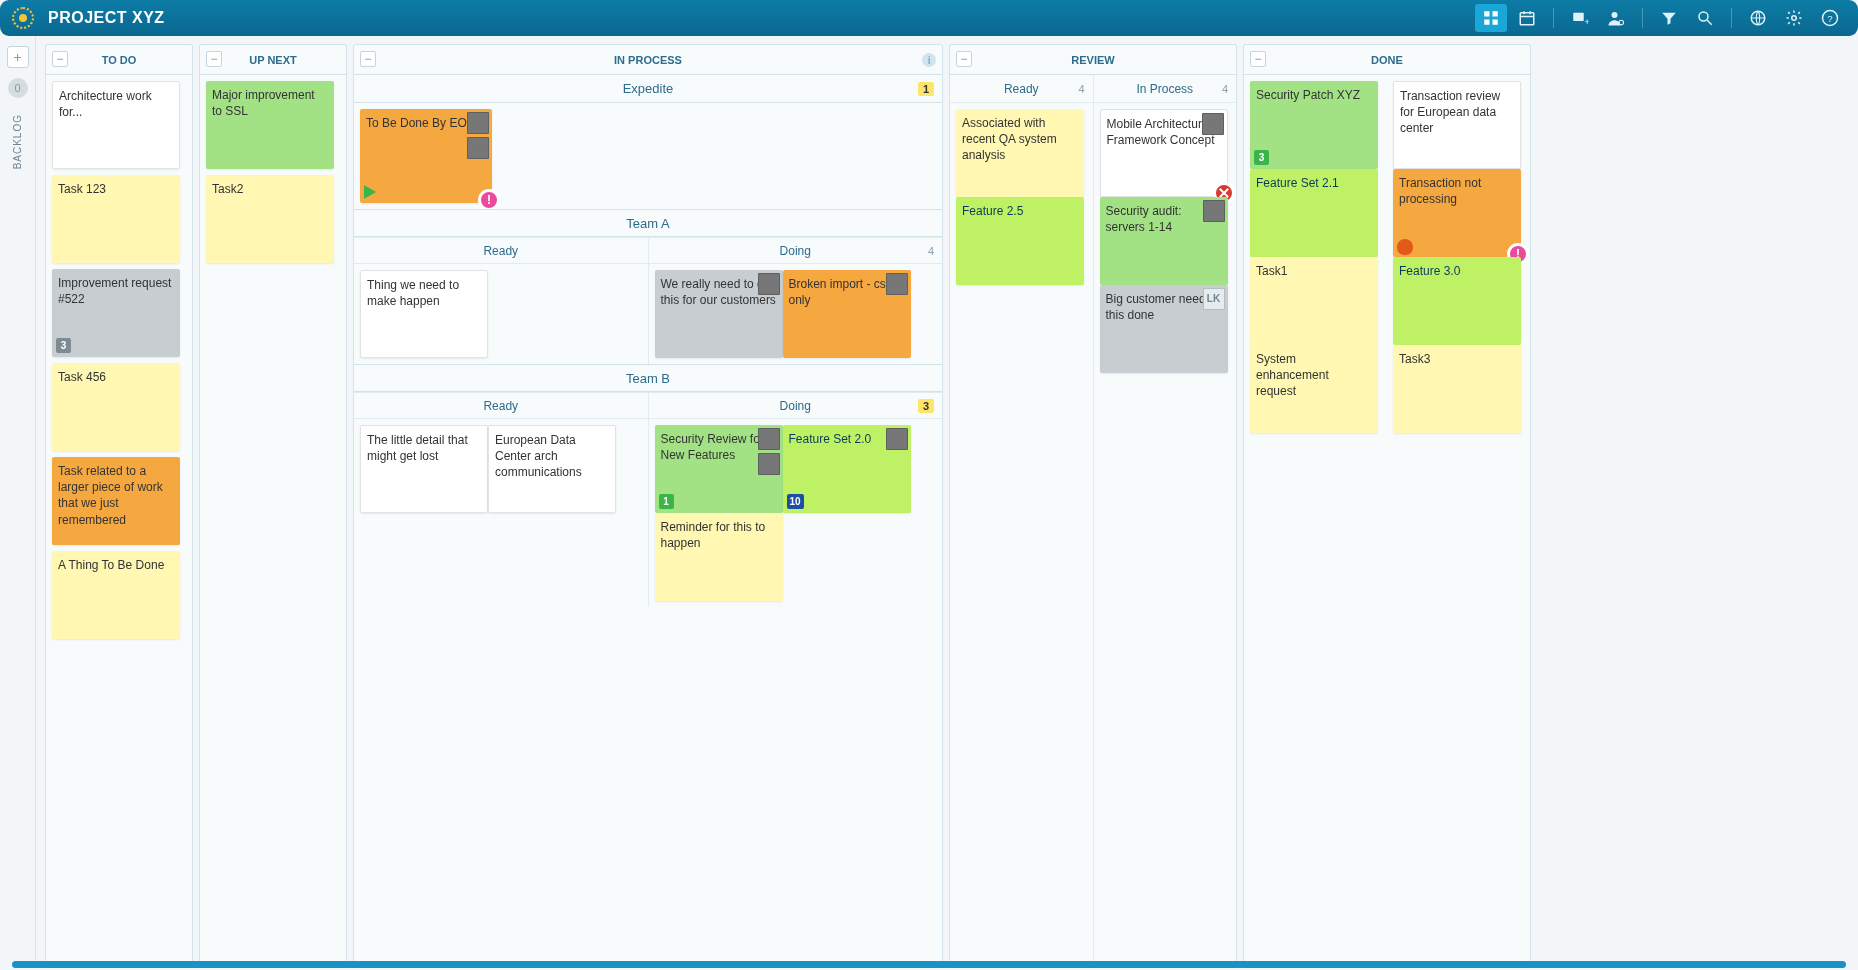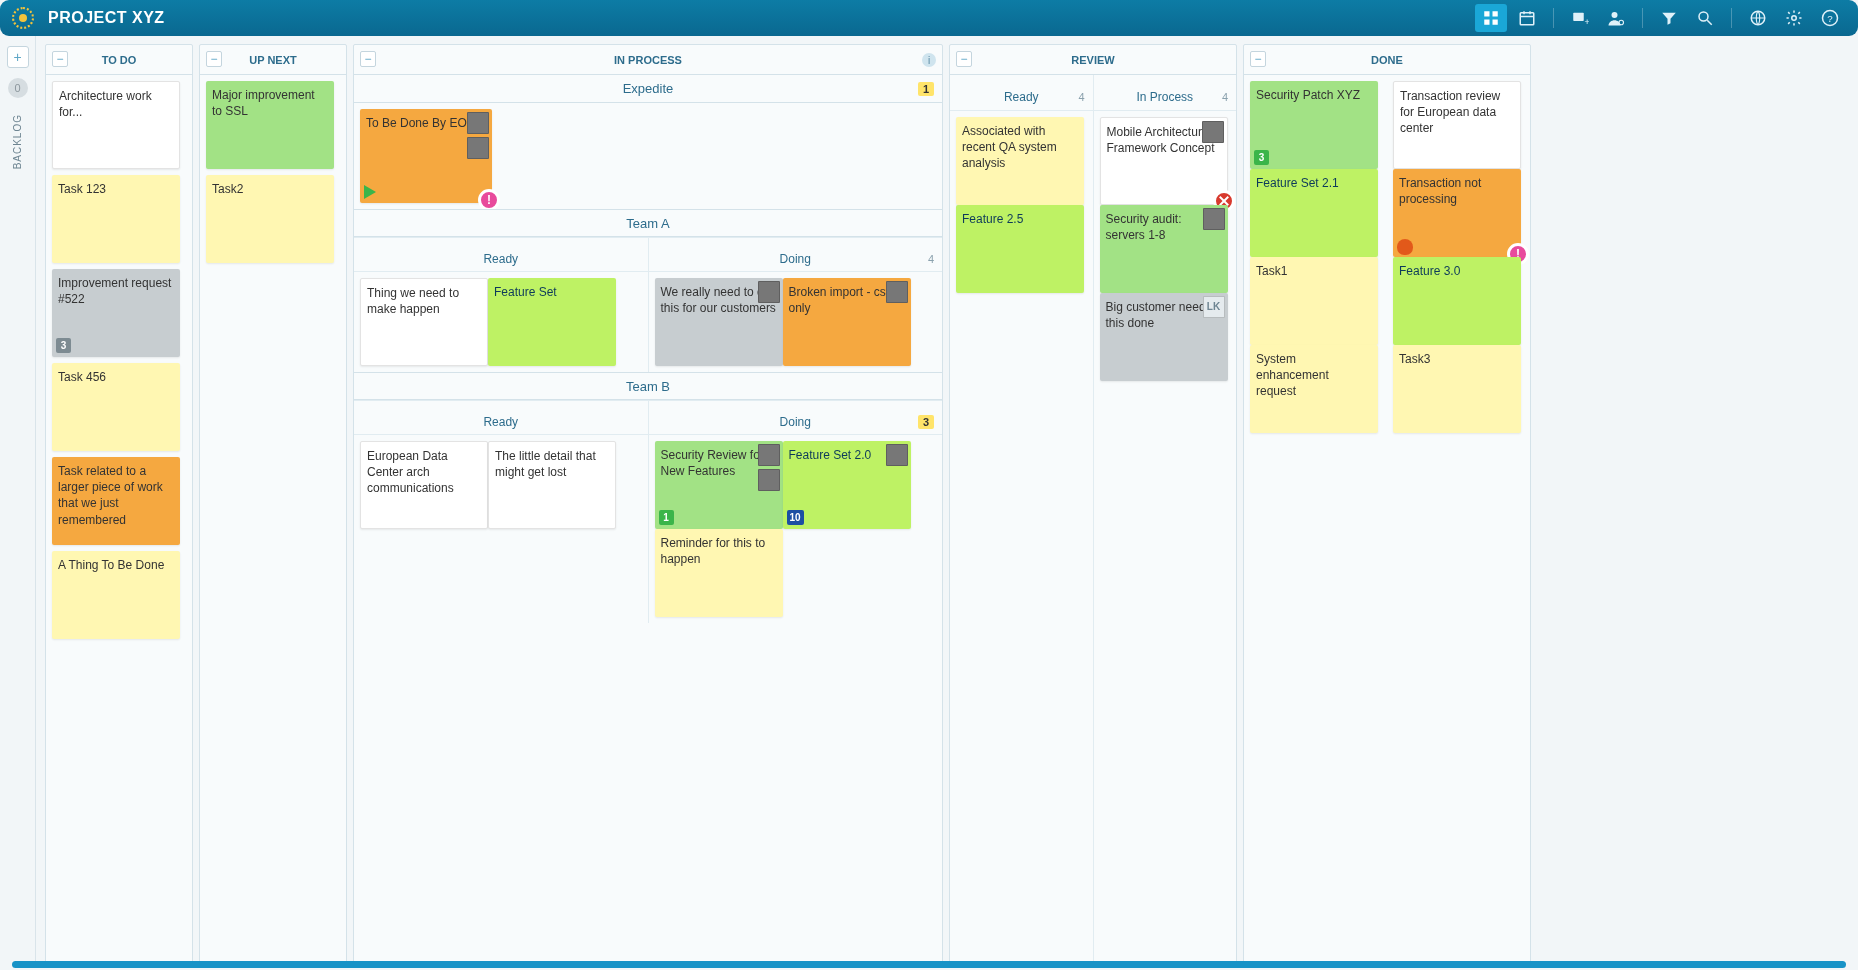--- a/index.html
+++ b/index.html
@@ -81,21 +81,21 @@
 .swimlane-hdr.first { border-top: none; }
 .swimlane-title { font-size: 13px; color: #2d6c8c; font-weight: 500; }
 .swimlane-badge {
   position: absolute; right: 8px; background: #ffe46a; color: #333;
   font-size: 11px; font-weight: 600; padding: 1px 5px; border-radius: 2px;
 }
 .sub-row { display: flex; border-top: 1px solid #e1ecf1; }
 .sub-col { flex: 1; border-right: 1px solid #e1ecf1; display: flex; flex-direction: column; }
 .sub-col:last-child { border-right: none; }
 .sub-hdr { height: 26px; display: flex; align-items: center; justify-content: center;
-  border-bottom: 1px solid #e1ecf1; position: relative; margin-top: 8px; }
+  border-bottom: 1px solid #e1ecf1; position: relative; }
 .sub-hdr-title { font-size: 12px; color: #2d6c8c; }
 .sub-hdr .count { position: absolute; right: 8px; font-size: 11px; color: #8aa1ad; }
 .sub-body { padding: 6px; display: flex; flex-wrap: wrap; align-content: flex-start; }
 .card {
   width: 128px; min-height: 88px; border-radius: 2px; padding: 6px 6px 4px 6px;
   font-size: 12px; line-height: 1.35; position: relative; cursor: pointer;
   box-shadow: 0 1px 2px rgba(0,0,0,0.08);
 }
 .card.wide { width: 132px; }
 .card-white  { background: #ffffff; border: 1px solid #e3e3e3; }
@@ -277,21 +277,20 @@
       <div class="swimlane-hdr">
         <span class="swimlane-title">Team A</span>
       </div>
       <div class="sub-row">
         <div class="sub-col">
           <div class="sub-hdr">
               <span class="sub-hdr-title">Ready</span>
             </div>
           <div class="sub-body">
             <div class="card card-white"><span>Thing we need to make happen</span></div>
-            <div class="card card-blue"><span>Feature Set</span></div>
           </div>
         </div>
         <div class="sub-col">
           <div class="sub-hdr">
               <span class="sub-hdr-title">Doing</span>
               <span class="count">4</span>
             </div>
           <div class="sub-body">
             <div class="card card-grey"><span>We really need to do this for our customers</span><span class="avatar"></span></div>
             <div class="card card-orange"><span>Broken import - csv only</span><span class="avatar"></span></div>
@@ -301,22 +300,22 @@
 
       <div class="swimlane-hdr">
         <span class="swimlane-title">Team B</span>
       </div>
       <div class="sub-row">
         <div class="sub-col">
           <div class="sub-hdr">
               <span class="sub-hdr-title">Ready</span>
             </div>
           <div class="sub-body">
+            <div class="card card-white"><span>The little detail that might get lost</span></div>
             <div class="card card-white"><span>European Data Center arch communications</span></div>
-            <div class="card card-white"><span>The little detail that might get lost</span></div>
           </div>
         </div>
         <div class="sub-col">
           <div class="sub-hdr">
               <span class="sub-hdr-title">Doing</span>
               <span class="swimlane-badge" style="right:8px">3</span>
             </div>
           <div class="sub-body">
             <div class="card card-green"><span>Security Review for New Features</span><span class="avatar"></span><span class="avatar2"></span><span class="badge badge-green">1</span></div>
             <div class="card card-blue"><span>Feature Set 2.0</span><span class="avatar"></span><span class="badge badge-navy">10</span></div>
@@ -342,21 +341,21 @@
             <div class="card card-blue"><span>Feature 2.5</span></div>
           </div>
         </div>
         <div class="sub-col">
           <div class="sub-hdr" style="height:28px">
               <span class="sub-hdr-title">In Process</span>
               <span class="count">4</span>
             </div>
           <div class="sub-body" style="flex-direction:column">
             <div class="card card-white"><span>Mobile Architecture Framework Concept</span><span class="avatar"></span><span class="mark-alert mark-red"></span></div>
-            <div class="card card-green"><span>Security audit: servers 1-8</span><span class="avatar"></span></div>
+            <div class="card card-green"><span>Security audit: servers 1-14</span><span class="avatar"></span></div>
             <div class="card card-grey"><span>Big customer needs this done</span><span class="avatar initials">LK</span></div>
           </div>
         </div>
       </div>
     </div>
 
     <div class="col col-done">
       <div class="col-header">
         <div class="collapse">−</div>
         <span class="col-title">DONE</span>

